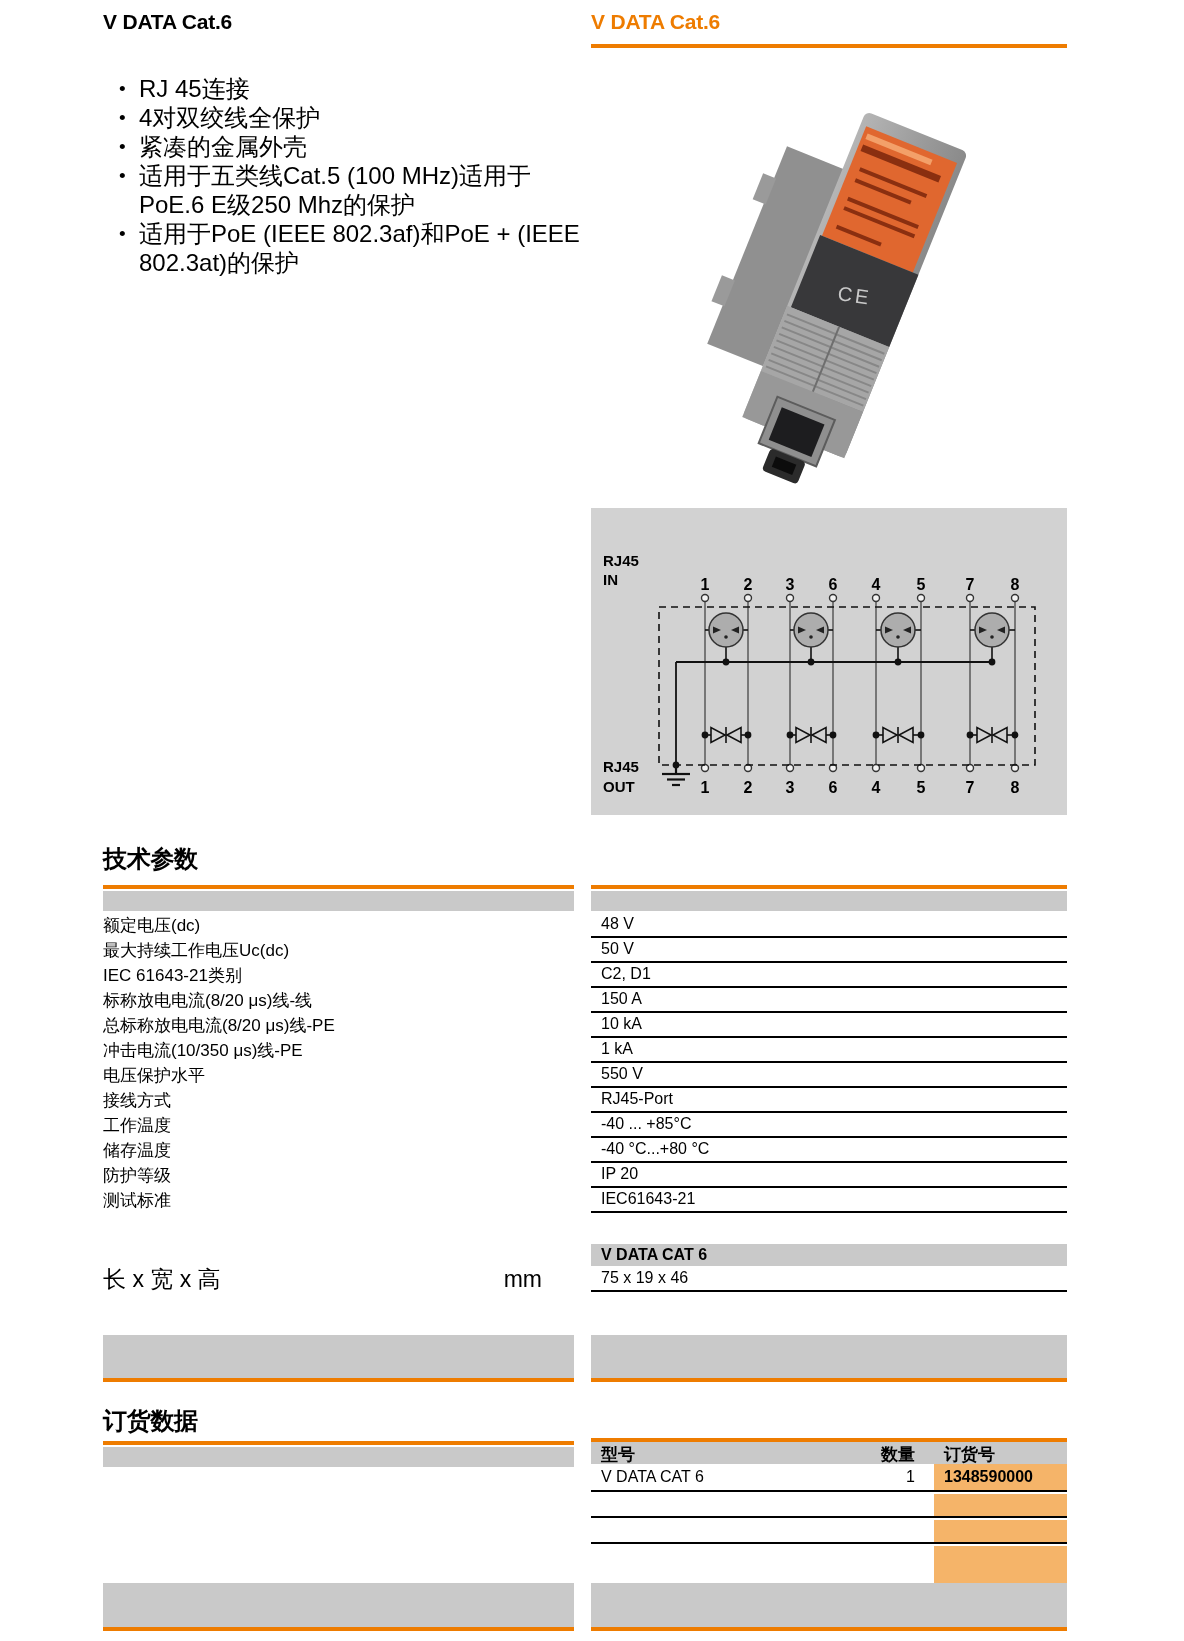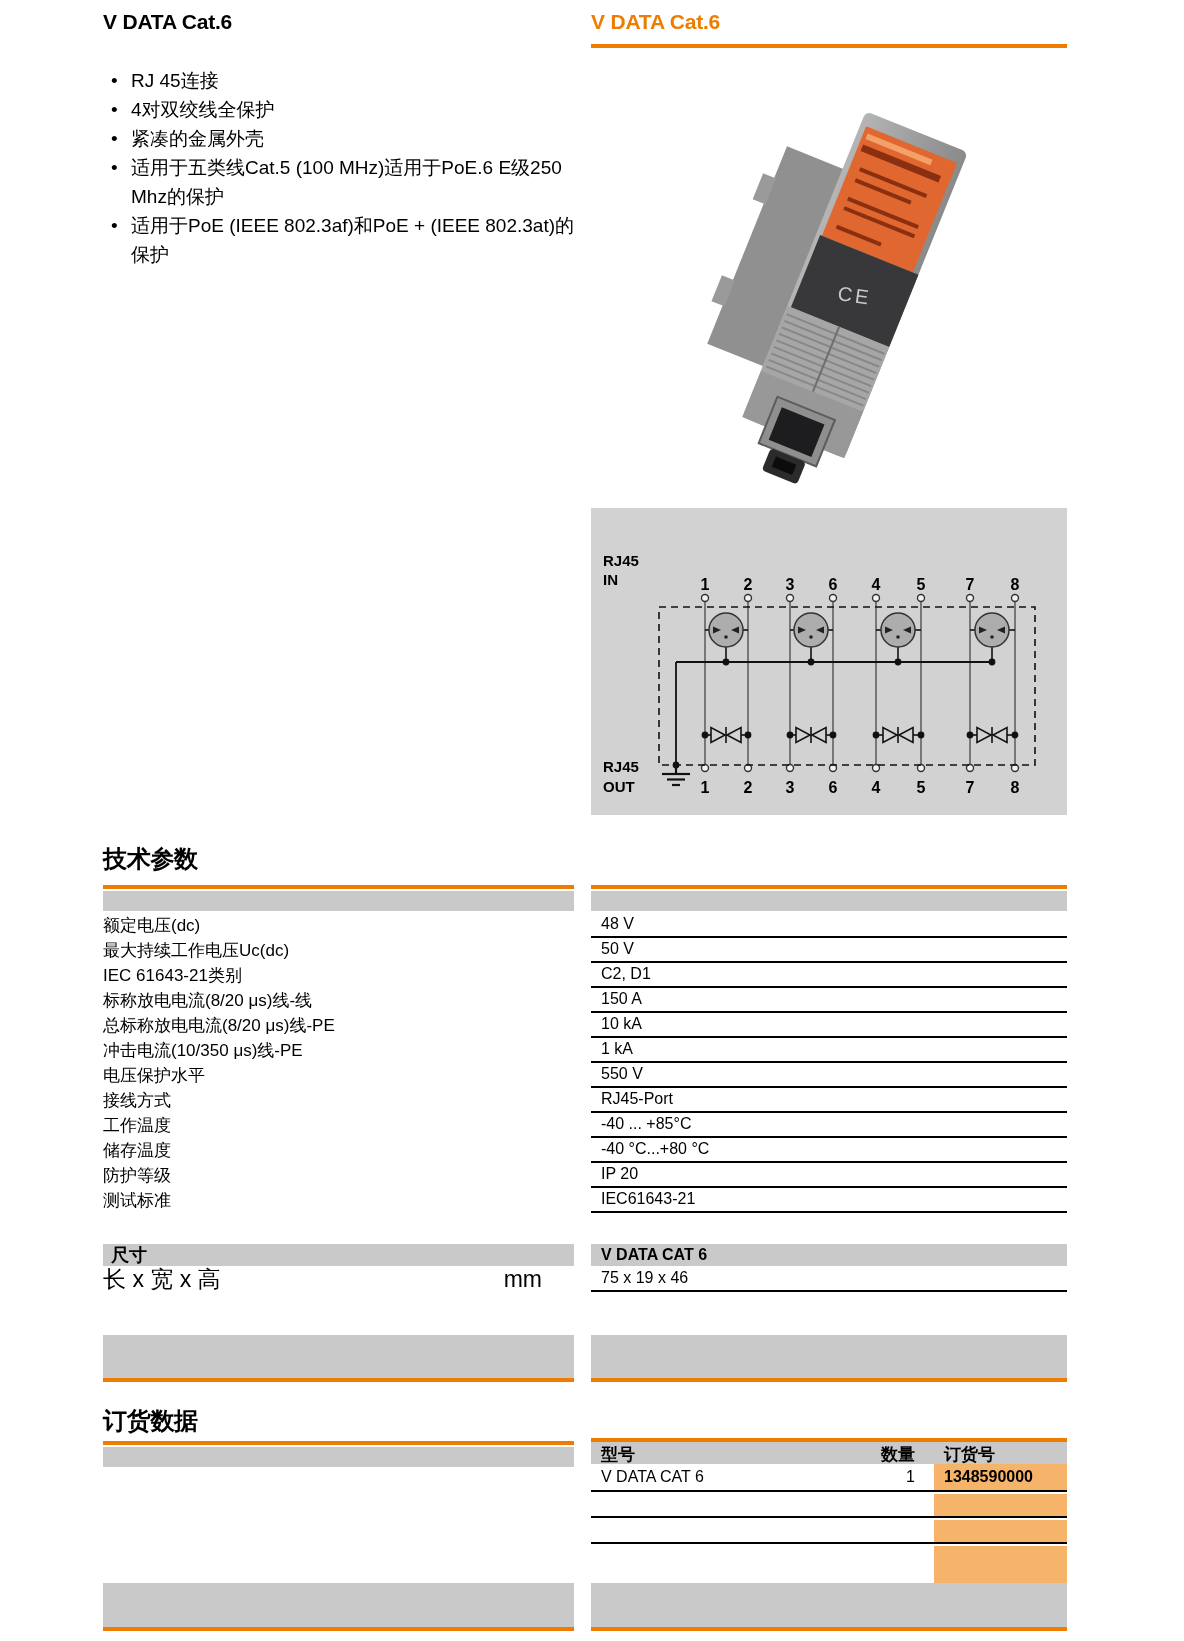--- a/index.html
+++ b/index.html
@@ -10,21 +10,21 @@
   
   .lcol{left:103px;width:471px;}
   .rcol{left:591px;width:476px;}
 
   
   .doc-title{font-size:21px;font-weight:bold;letter-spacing:-0.2px;}
   .doc-title.orange{color:#EE7C00;}
   .orange-rule{height:4px;background:#EE7C00;}
 
   
-  ul.features{margin:4px;padding:0;list-style:none;font-size:19px;line-height:29px;}
+  ul.features{margin:12px;padding:0;list-style:none;font-size:24px;line-height:29px;}
   ul.features li{position:relative;padding-left:24px;}
   ul.features li::before{content:"\2022";position:absolute;left:4px;top:0;font-size:19px;}
 
   
   .sec-head{font-size:24px;font-weight:bold;letter-spacing:-0.3px;}
 
   .gray-band{background:#C9C9C9;}
   .band-label{font-weight:bold;}
 
   
@@ -299,23 +299,20 @@
     <div class="tvalue">10 kA</div>
     <div class="tvalue">1 kA</div>
     <div class="tvalue">550 V</div>
     <div class="tvalue">RJ45-Port</div>
     <div class="tvalue">-40 ... +85°C</div>
     <div class="tvalue">-40 °C...+80 °C</div>
     <div class="tvalue">IP 20</div>
     <div class="tvalue">IEC61643-21</div>
   </div>
 
-  <div class="abs lcol gray-band" style="top:1244px;height:22px;line-height:22px;padding-left:8px;box-sizing:border-box;font-size:18px;">
-    <span class="band-label">尺寸</span>
-  </div>
   <div class="abs rcol gray-band" style="top:1244px;height:22px;line-height:22px;padding-left:10px;box-sizing:border-box;font-size:16px;">
     <span class="band-label">V DATA CAT 6</span>
   </div>
 
   <div class="abs lcol dim-row" style="top:1266px;height:26px;">
     <span>长 x 宽 x 高</span>
     <span class="abs" style="right:32px;top:0;">mm</span>
   </div>
   <div class="abs rcol dim-val" style="top:1266px;height:26px;">75 x 19 x 46</div>
 

